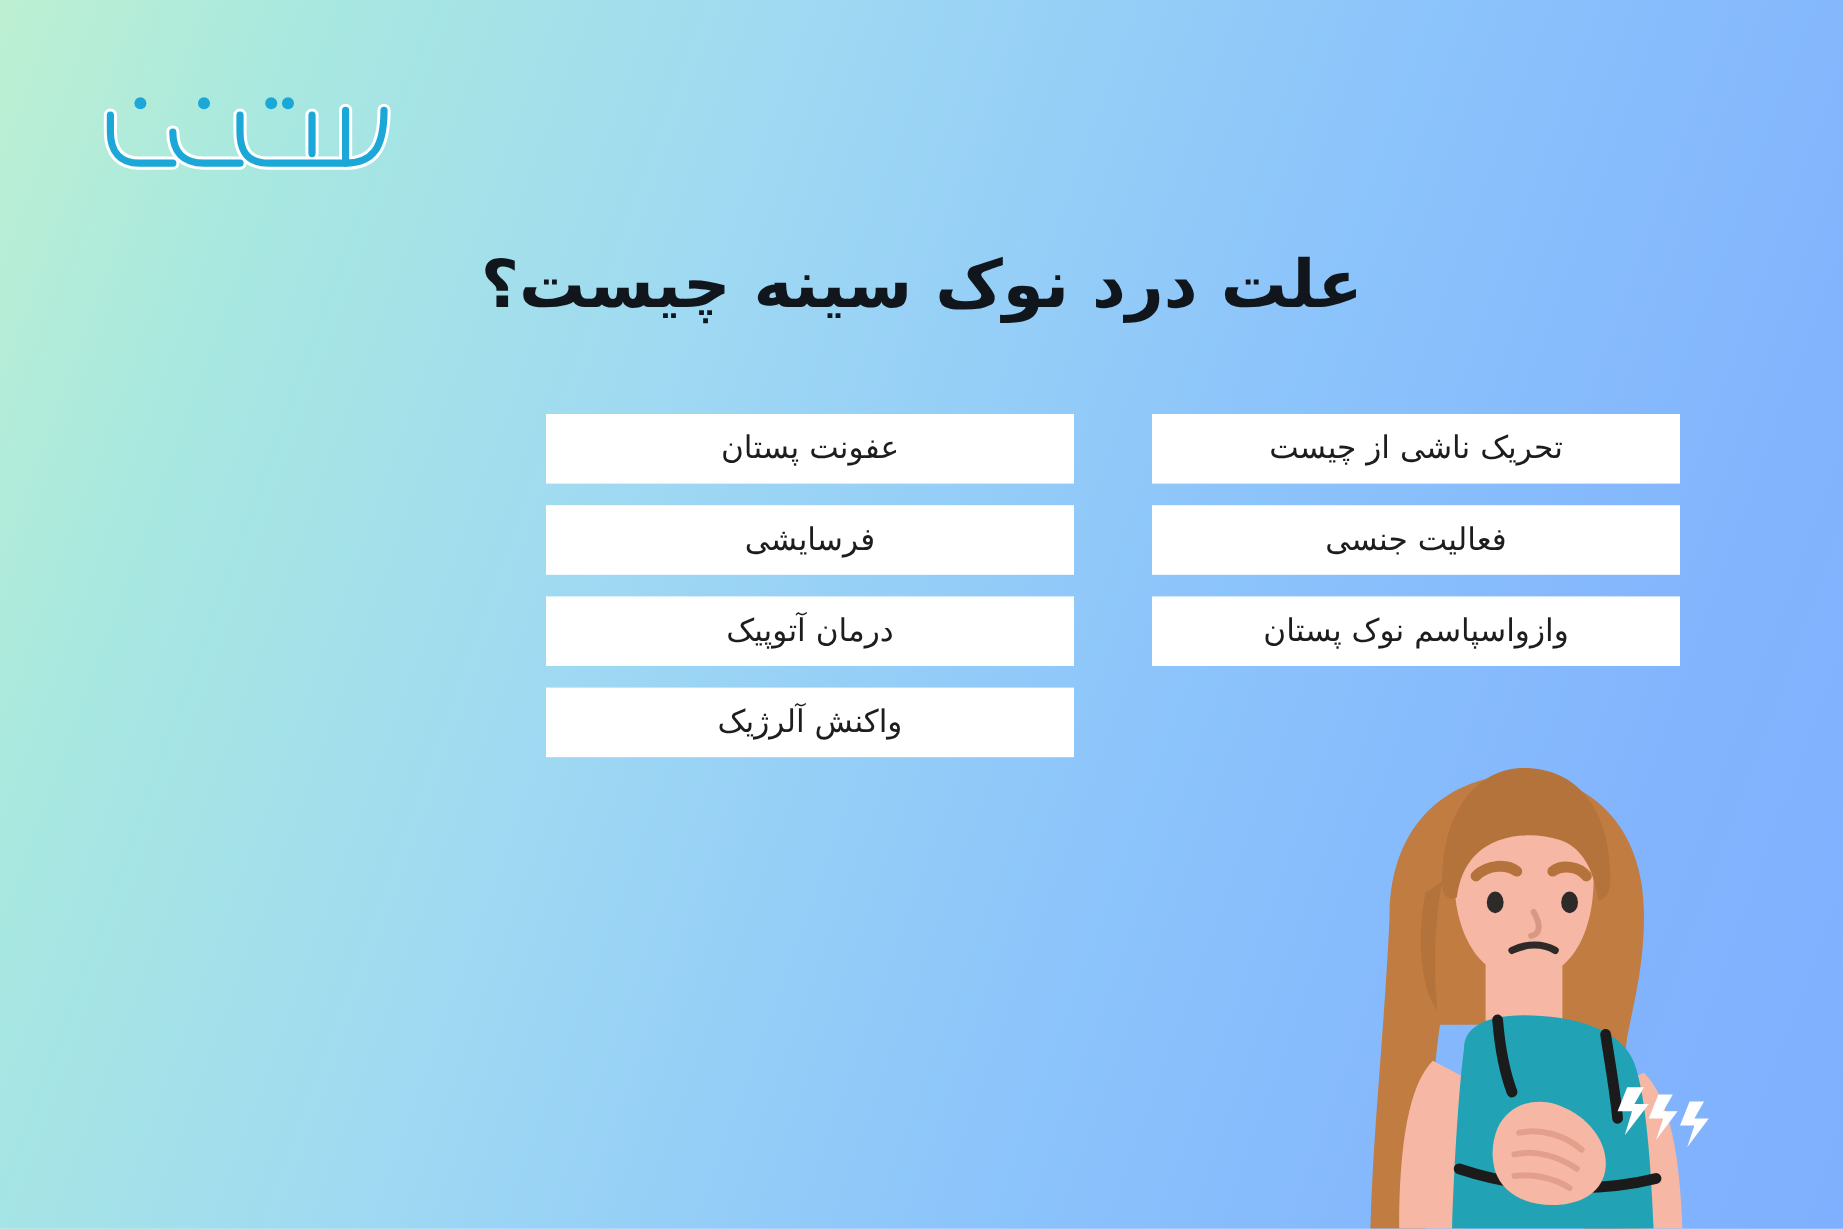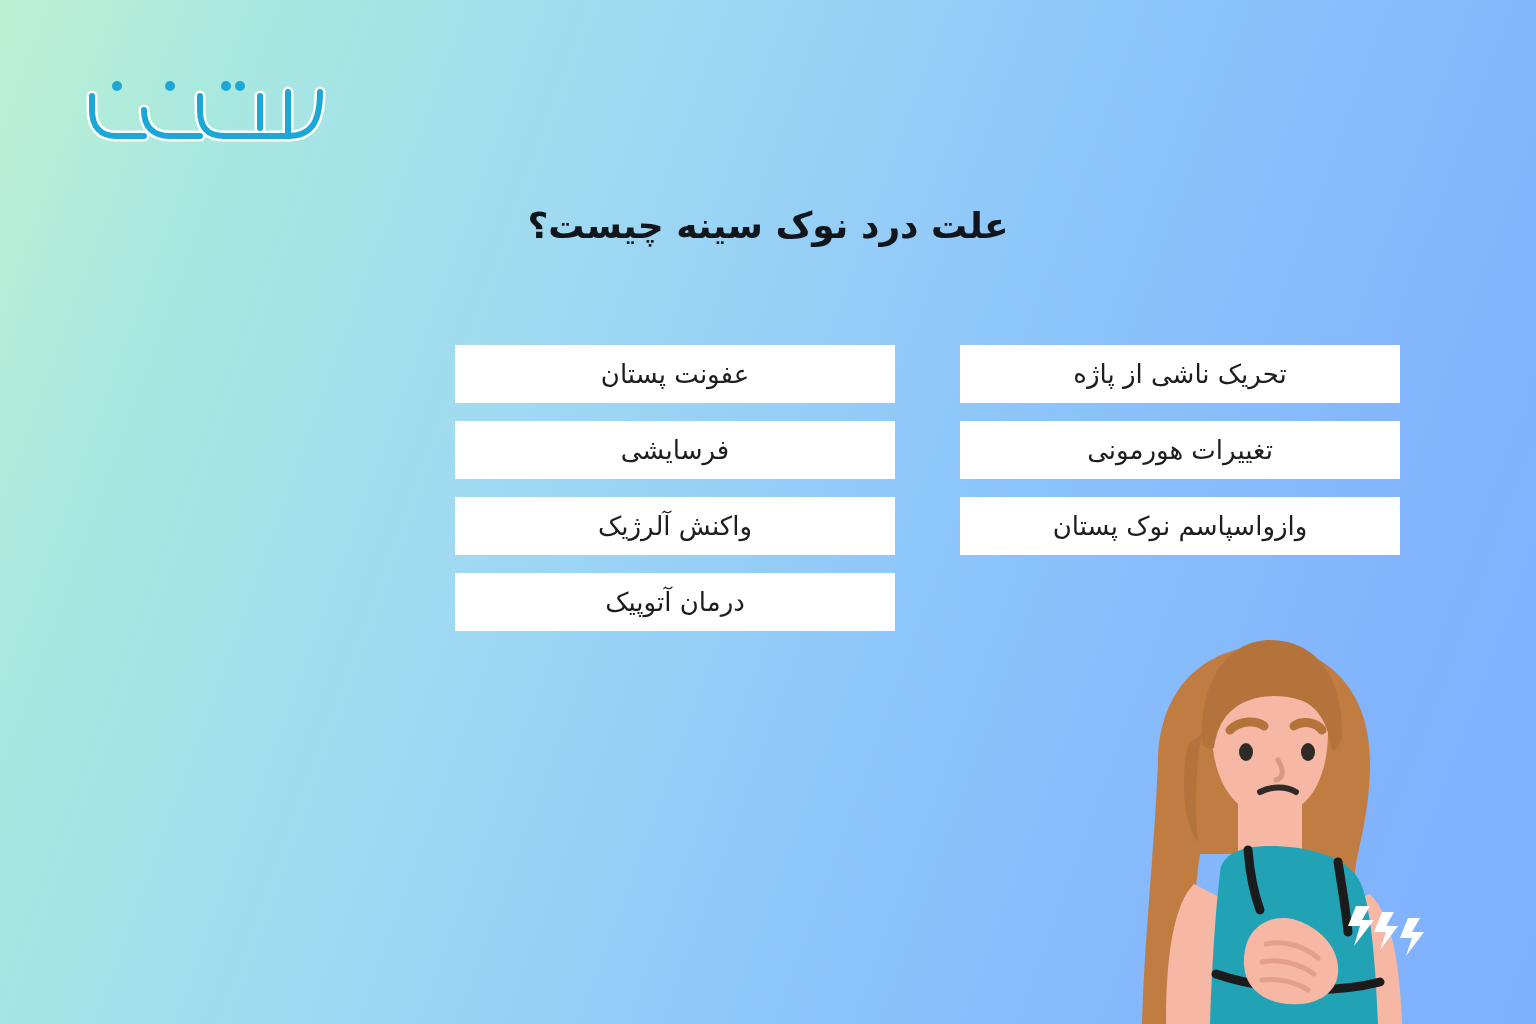--- a/index.html
+++ b/index.html
@@ -31,21 +31,21 @@
   }
   .logo svg { display: block; }
 
   
   .title {
     position: absolute;
     top: 205px;
     left: 0;
     width: 1536px;
     text-align: center;
-    font-size: 36px;
+    font-size: 55px;
     font-weight: bold;
     color: #10161c;
     letter-spacing: 0px;
     direction: rtl;
   }
 
   
   .columns {
     position: absolute;
     top: 345px;
@@ -117,27 +117,27 @@
     </svg>
   </div>
 
   <div class="title">علت درد نوک سینه چیست؟</div>
 
   <div class="columns">
 
     <div class="column">
       <div class="card">عفونت پستان</div>
       <div class="card">فرسایشی</div>
+      <div class="card">درمان آتوپیک</div>
       <div class="card">واکنش آلرژیک</div>
-      <div class="card">درمان آتوپیک</div>
     </div>
 
     <div class="column">
-      <div class="card">تحریک ناشی از پاژه</div>
-      <div class="card">تغییرات هورمونی</div>
+      <div class="card">تحریک ناشی از چیست</div>
+      <div class="card">فعالیت جنسی</div>
       <div class="card">وازواسپاسم نوک پستان</div>
     </div>
 
   </div>
 
   <div class="illustration">
     <svg viewBox="0 0 420 470" width="420" height="470" xmlns="http://www.w3.org/2000/svg">
 
       <path d="M88,210 C88,130 140,92 196,92 C252,92 300,132 300,208 C300,250 292,280 286,310 C280,350 290,400 296,470 L250,470 C244,400 248,330 248,300 L130,300 C124,340 120,410 118,470 L72,470 C74,390 84,300 88,210 Z" fill="#c07c41"></path>
 

